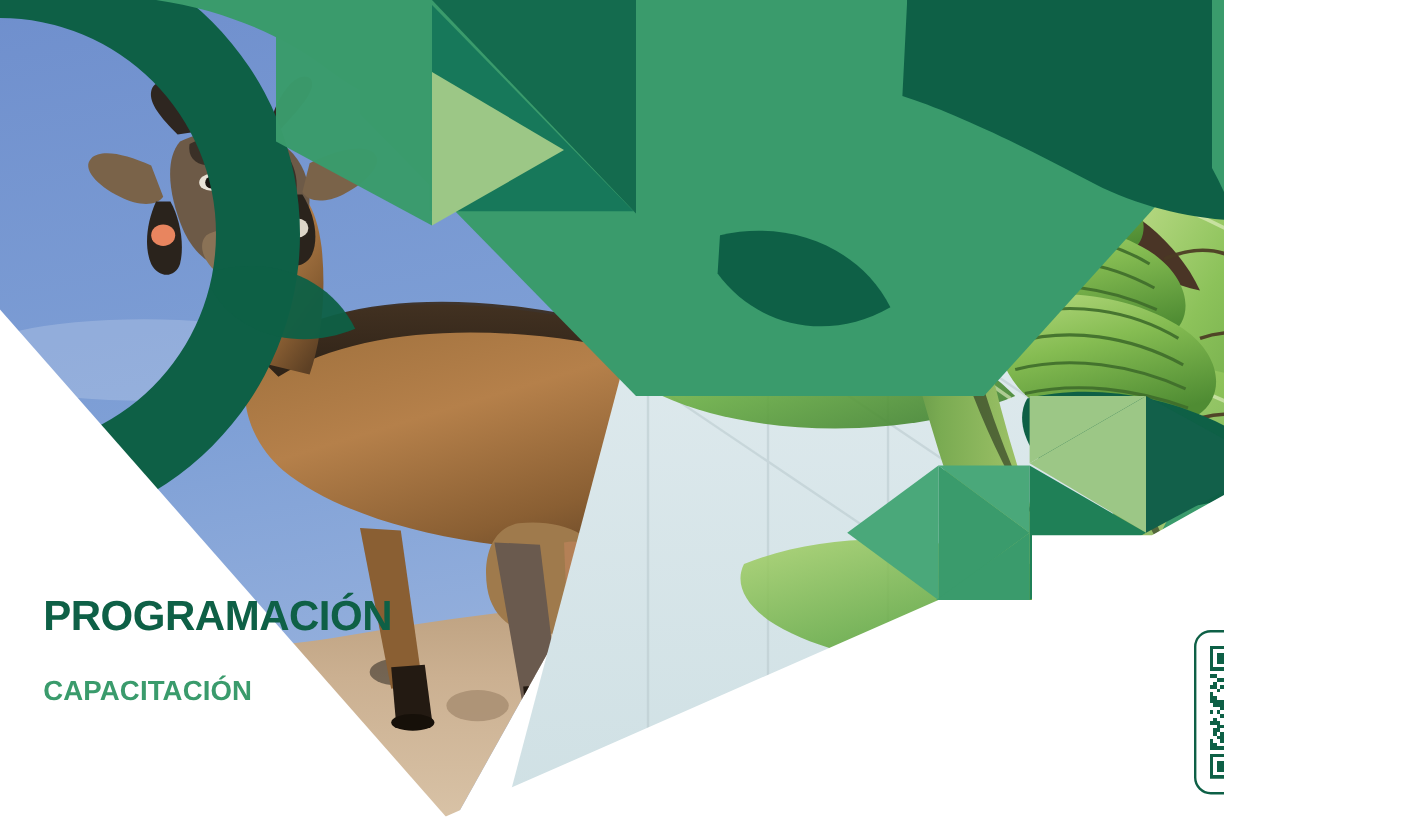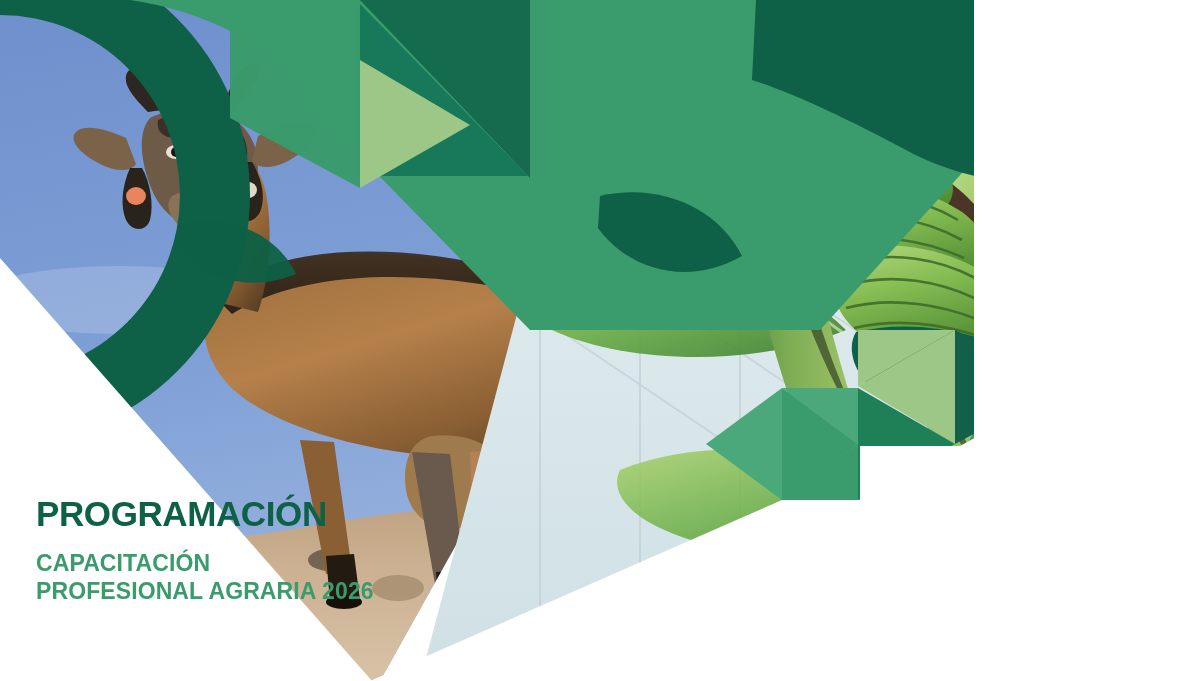--- a/index.html
+++ b/index.html
@@ -9,20 +9,21 @@
   }
   body {
     font-family: "Liberation Sans", sans-serif;
   }
   #cover {
     position: relative;
     width: 974px;
     height: 681px;
     overflow: hidden;
     background: #ffffff;
+    padding-left: 46px;
   }
 
   
   .art-layer {
     position: absolute;
     inset: 0;
     width: 1189px;
     height: 681px;
   }
 
@@ -36,21 +37,21 @@
   .title-line {
     font-size: 35px;
     font-weight: 700;
     letter-spacing: -0.4px;
     line-height: 1.12;
     color: #0e6046;
     white-space: nowrap;
     text-transform: uppercase;
   }
   .subtitle-wrap {
-    margin-top: 16px;
+    margin-top: 28px;
   }
   .subtitle-line {
     font-size: 23px;
     font-weight: 700;
     letter-spacing: 0.1px;
     line-height: 1.22;
     color: #3a9b6c;
     white-space: nowrap;
     text-transform: uppercase;
   }
@@ -442,21 +443,20 @@
       <path d="M 1060,388 C 1100,366 1150,372 1189,404 L 1189,330
                C 1140,330 1092,350 1060,388 Z" fill="#0e6046"></path>
 
     </g>
   </svg>
 
   <div class="headline-block">
     <div class="title-line">PROGRAMACIÓN</div>
     <div class="subtitle-wrap">
       <div class="subtitle-line">CAPACITACIÓN</div>
-      <div class="subtitle-line">PROFESIONAL AGRARIA 2026</div>
     </div>
   </div>
 
   <div class="qr-frame">
     <svg class="qr-code" viewBox="0 0 37 37" shape-rendering="crispEdges">
       <rect width="37" height="37" fill="#ffffff"></rect>
       <g fill="#0e6046" id="qr-modules">
           <path d="M0 0h1v1h-1zM1 0h1v1h-1zM2 0h1v1h-1zM3 0h1v1h-1zM4 0h1v1h-1zM5 0h1v1h-1zM6 0h1v1h-1zM8 0h1v1h-1zM11 0h1v1h-1zM12 0h1v1h-1zM16 0h1v1h-1zM18 0h1v1h-1zM19 0h1v1h-1zM25 0h1v1h-1zM27 0h1v1h-1zM28 0h1v1h-1zM30 0h1v1h-1zM31 0h1v1h-1zM32 0h1v1h-1zM33 0h1v1h-1zM34 0h1v1h-1zM35 0h1v1h-1zM36 0h1v1h-1zM0 1h1v1h-1zM6 1h1v1h-1zM9 1h1v1h-1zM11 1h1v1h-1zM16 1h1v1h-1zM17 1h1v1h-1zM18 1h1v1h-1zM24 1h1v1h-1zM28 1h1v1h-1zM30 1h1v1h-1zM36 1h1v1h-1zM0 2h1v1h-1zM2 2h1v1h-1zM3 2h1v1h-1zM4 2h1v1h-1zM6 2h1v1h-1zM8 2h1v1h-1zM10 2h1v1h-1zM12 2h1v1h-1zM13 2h1v1h-1zM15 2h1v1h-1zM19 2h1v1h-1zM22 2h1v1h-1zM24 2h1v1h-1zM25 2h1v1h-1zM27 2h1v1h-1zM30 2h1v1h-1zM32 2h1v1h-1zM33 2h1v1h-1zM34 2h1v1h-1zM36 2h1v1h-1zM0 3h1v1h-1zM2 3h1v1h-1zM3 3h1v1h-1zM4 3h1v1h-1zM6 3h1v1h-1zM9 3h1v1h-1zM10 3h1v1h-1zM11 3h1v1h-1zM12 3h1v1h-1zM13 3h1v1h-1zM14 3h1v1h-1zM18 3h1v1h-1zM19 3h1v1h-1zM20 3h1v1h-1zM23 3h1v1h-1zM24 3h1v1h-1zM26 3h1v1h-1zM27 3h1v1h-1zM28 3h1v1h-1zM30 3h1v1h-1zM32 3h1v1h-1zM33 3h1v1h-1zM34 3h1v1h-1zM36 3h1v1h-1zM0 4h1v1h-1zM2 4h1v1h-1zM3 4h1v1h-1zM4 4h1v1h-1zM6 4h1v1h-1zM8 4h1v1h-1zM10 4h1v1h-1zM11 4h1v1h-1zM12 4h1v1h-1zM13 4h1v1h-1zM14 4h1v1h-1zM18 4h1v1h-1zM19 4h1v1h-1zM23 4h1v1h-1zM27 4h1v1h-1zM30 4h1v1h-1zM32 4h1v1h-1zM33 4h1v1h-1zM34 4h1v1h-1zM36 4h1v1h-1zM0 5h1v1h-1zM6 5h1v1h-1zM10 5h1v1h-1zM11 5h1v1h-1zM13 5h1v1h-1zM14 5h1v1h-1zM16 5h1v1h-1zM17 5h1v1h-1zM20 5h1v1h-1zM21 5h1v1h-1zM22 5h1v1h-1zM27 5h1v1h-1zM30 5h1v1h-1zM36 5h1v1h-1zM0 6h1v1h-1zM1 6h1v1h-1zM2 6h1v1h-1zM3 6h1v1h-1zM4 6h1v1h-1zM5 6h1v1h-1zM6 6h1v1h-1zM8 6h1v1h-1zM10 6h1v1h-1zM12 6h1v1h-1zM14 6h1v1h-1zM16 6h1v1h-1zM18 6h1v1h-1zM20 6h1v1h-1zM22 6h1v1h-1zM24 6h1v1h-1zM26 6h1v1h-1zM28 6h1v1h-1zM30 6h1v1h-1zM31 6h1v1h-1zM32 6h1v1h-1zM33 6h1v1h-1zM34 6h1v1h-1zM35 6h1v1h-1zM36 6h1v1h-1zM8 7h1v1h-1zM9 7h1v1h-1zM10 7h1v1h-1zM12 7h1v1h-1zM13 7h1v1h-1zM14 7h1v1h-1zM15 7h1v1h-1zM16 7h1v1h-1zM17 7h1v1h-1zM20 7h1v1h-1zM23 7h1v1h-1zM24 7h1v1h-1zM25 7h1v1h-1zM26 7h1v1h-1zM27 7h1v1h-1zM28 7h1v1h-1zM0 8h1v1h-1zM1 8h1v1h-1zM4 8h1v1h-1zM6 8h1v1h-1zM7 8h1v1h-1zM9 8h1v1h-1zM12 8h1v1h-1zM14 8h1v1h-1zM15 8h1v1h-1zM16 8h1v1h-1zM17 8h1v1h-1zM20 8h1v1h-1zM25 8h1v1h-1zM27 8h1v1h-1zM32 8h1v1h-1zM33 8h1v1h-1zM34 8h1v1h-1zM35 8h1v1h-1zM2 9h1v1h-1zM3 9h1v1h-1zM8 9h1v1h-1zM10 9h1v1h-1zM11 9h1v1h-1zM12 9h1v1h-1zM15 9h1v1h-1zM17 9h1v1h-1zM19 9h1v1h-1zM20 9h1v1h-1zM21 9h1v1h-1zM22 9h1v1h-1zM23 9h1v1h-1zM24 9h1v1h-1zM26 9h1v1h-1zM29 9h1v1h-1zM30 9h1v1h-1zM35 9h1v1h-1zM1 10h1v1h-1zM4 10h1v1h-1zM5 10h1v1h-1zM6 10h1v1h-1zM8 10h1v1h-1zM9 10h1v1h-1zM11 10h1v1h-1zM13 10h1v1h-1zM17 10h1v1h-1zM19 10h1v1h-1zM22 10h1v1h-1zM25 10h1v1h-1zM26 10h1v1h-1zM28 10h1v1h-1zM31 10h1v1h-1zM35 10h1v1h-1zM0 11h1v1h-1zM1 11h1v1h-1zM3 11h1v1h-1zM7 11h1v1h-1zM13 11h1v1h-1zM14 11h1v1h-1zM16 11h1v1h-1zM17 11h1v1h-1zM18 11h1v1h-1zM19 11h1v1h-1zM20 11h1v1h-1zM21 11h1v1h-1zM23 11h1v1h-1zM25 11h1v1h-1zM27 11h1v1h-1zM28 11h1v1h-1zM31 11h1v1h-1zM33 11h1v1h-1zM34 11h1v1h-1zM36 11h1v1h-1zM2 12h1v1h-1zM4 12h1v1h-1zM6 12h1v1h-1zM7 12h1v1h-1zM8 12h1v1h-1zM12 12h1v1h-1zM19 12h1v1h-1zM26 12h1v1h-1zM27 12h1v1h-1zM28 12h1v1h-1zM36 12h1v1h-1zM0 13h1v1h-1zM7 13h1v1h-1zM10 13h1v1h-1zM11 13h1v1h-1zM13 13h1v1h-1zM20 13h1v1h-1zM24 13h1v1h-1zM29 13h1v1h-1zM30 13h1v1h-1zM32 13h1v1h-1zM33 13h1v1h-1zM34 13h1v1h-1zM0 14h1v1h-1zM1 14h1v1h-1zM5 14h1v1h-1zM6 14h1v1h-1zM7 14h1v1h-1zM8 14h1v1h-1zM9 14h1v1h-1zM14 14h1v1h-1zM17 14h1v1h-1zM18 14h1v1h-1zM19 14h1v1h-1zM21 14h1v1h-1zM24 14h1v1h-1zM26 14h1v1h-1zM28 14h1v1h-1zM29 14h1v1h-1zM31 14h1v1h-1zM32 14h1v1h-1zM33 14h1v1h-1zM0 15h1v1h-1zM1 15h1v1h-1zM2 15h1v1h-1zM3 15h1v1h-1zM8 15h1v1h-1zM10 15h1v1h-1zM11 15h1v1h-1zM21 15h1v1h-1zM22 15h1v1h-1zM24 15h1v1h-1zM26 15h1v1h-1zM27 15h1v1h-1zM29 15h1v1h-1zM30 15h1v1h-1zM31 15h1v1h-1zM33 15h1v1h-1zM35 15h1v1h-1zM36 15h1v1h-1zM1 16h1v1h-1zM2 16h1v1h-1zM3 16h1v1h-1zM6 16h1v1h-1zM7 16h1v1h-1zM8 16h1v1h-1zM9 16h1v1h-1zM10 16h1v1h-1zM11 16h1v1h-1zM14 16h1v1h-1zM16 16h1v1h-1zM17 16h1v1h-1zM23 16h1v1h-1zM25 16h1v1h-1zM26 16h1v1h-1zM27 16h1v1h-1zM28 16h1v1h-1zM32 16h1v1h-1zM35 16h1v1h-1zM36 16h1v1h-1zM3 17h1v1h-1zM7 17h1v1h-1zM9 17h1v1h-1zM11 17h1v1h-1zM12 17h1v1h-1zM14 17h1v1h-1zM20 17h1v1h-1zM23 17h1v1h-1zM27 17h1v1h-1zM30 17h1v1h-1zM33 17h1v1h-1zM34 17h1v1h-1zM35 17h1v1h-1zM0 18h1v1h-1zM2 18h1v1h-1zM5 18h1v1h-1zM6 18h1v1h-1zM7 18h1v1h-1zM9 18h1v1h-1zM11 18h1v1h-1zM12 18h1v1h-1zM13 18h1v1h-1zM14 18h1v1h-1zM15 18h1v1h-1zM16 18h1v1h-1zM17 18h1v1h-1zM18 18h1v1h-1zM19 18h1v1h-1zM20 18h1v1h-1zM22 18h1v1h-1zM25 18h1v1h-1zM29 18h1v1h-1zM32 18h1v1h-1zM35 18h1v1h-1zM3 19h1v1h-1zM4 19h1v1h-1zM7 19h1v1h-1zM8 19h1v1h-1zM10 19h1v1h-1zM11 19h1v1h-1zM14 19h1v1h-1zM17 19h1v1h-1zM18 19h1v1h-1zM19 19h1v1h-1zM20 19h1v1h-1zM22 19h1v1h-1zM24 19h1v1h-1zM29 19h1v1h-1zM30 19h1v1h-1zM32 19h1v1h-1zM33 19h1v1h-1zM35 19h1v1h-1zM36 19h1v1h-1zM1 20h1v1h-1zM4 20h1v1h-1zM6 20h1v1h-1zM14 20h1v1h-1zM17 20h1v1h-1zM18 20h1v1h-1zM19 20h1v1h-1zM20 20h1v1h-1zM21 20h1v1h-1zM22 20h1v1h-1zM23 20h1v1h-1zM26 20h1v1h-1zM28 20h1v1h-1zM30 20h1v1h-1zM31 20h1v1h-1zM32 20h1v1h-1zM35 20h1v1h-1zM36 20h1v1h-1zM0 21h1v1h-1zM1 21h1v1h-1zM2 21h1v1h-1zM7 21h1v1h-1zM8 21h1v1h-1zM10 21h1v1h-1zM13 21h1v1h-1zM15 21h1v1h-1zM19 21h1v1h-1zM27 21h1v1h-1zM28 21h1v1h-1zM30 21h1v1h-1zM31 21h1v1h-1zM32 21h1v1h-1zM34 21h1v1h-1zM35 21h1v1h-1zM36 21h1v1h-1zM2 22h1v1h-1zM3 22h1v1h-1zM4 22h1v1h-1zM6 22h1v1h-1zM7 22h1v1h-1zM10 22h1v1h-1zM11 22h1v1h-1zM14 22h1v1h-1zM16 22h1v1h-1zM20 22h1v1h-1zM21 22h1v1h-1zM22 22h1v1h-1zM23 22h1v1h-1zM24 22h1v1h-1zM28 22h1v1h-1zM29 22h1v1h-1zM31 22h1v1h-1zM35 22h1v1h-1zM36 22h1v1h-1zM1 23h1v1h-1zM2 23h1v1h-1zM4 23h1v1h-1zM7 23h1v1h-1zM10 23h1v1h-1zM11 23h1v1h-1zM15 23h1v1h-1zM16 23h1v1h-1zM17 23h1v1h-1zM18 23h1v1h-1zM19 23h1v1h-1zM20 23h1v1h-1zM21 23h1v1h-1zM23 23h1v1h-1zM24 23h1v1h-1zM25 23h1v1h-1zM26 23h1v1h-1zM32 23h1v1h-1zM33 23h1v1h-1zM34 23h1v1h-1zM36 23h1v1h-1zM1 24h1v1h-1zM3 24h1v1h-1zM4 24h1v1h-1zM5 24h1v1h-1zM6 24h1v1h-1zM7 24h1v1h-1zM9 24h1v1h-1zM10 24h1v1h-1zM12 24h1v1h-1zM14 24h1v1h-1zM19 24h1v1h-1zM22 24h1v1h-1zM23 24h1v1h-1zM24 24h1v1h-1zM29 24h1v1h-1zM30 24h1v1h-1zM31 24h1v1h-1zM33 24h1v1h-1zM35 24h1v1h-1zM36 24h1v1h-1zM2 25h1v1h-1zM3 25h1v1h-1zM8 25h1v1h-1zM9 25h1v1h-1zM10 25h1v1h-1zM11 25h1v1h-1zM14 25h1v1h-1zM15 25h1v1h-1zM17 25h1v1h-1zM18 25h1v1h-1zM19 25h1v1h-1zM20 25h1v1h-1zM22 25h1v1h-1zM29 25h1v1h-1zM32 25h1v1h-1zM33 25h1v1h-1zM0 26h1v1h-1zM3 26h1v1h-1zM4 26h1v1h-1zM6 26h1v1h-1zM8 26h1v1h-1zM9 26h1v1h-1zM10 26h1v1h-1zM12 26h1v1h-1zM13 26h1v1h-1zM15 26h1v1h-1zM16 26h1v1h-1zM20 26h1v1h-1zM21 26h1v1h-1zM25 26h1v1h-1zM28 26h1v1h-1zM30 26h1v1h-1zM31 26h1v1h-1zM32 26h1v1h-1zM34 26h1v1h-1zM36 26h1v1h-1zM0 27h1v1h-1zM1 27h1v1h-1zM4 27h1v1h-1zM5 27h1v1h-1zM8 27h1v1h-1zM10 27h1v1h-1zM11 27h1v1h-1zM12 27h1v1h-1zM14 27h1v1h-1zM15 27h1v1h-1zM21 27h1v1h-1zM24 27h1v1h-1zM26 27h1v1h-1zM28 27h1v1h-1zM32 27h1v1h-1zM34 27h1v1h-1zM35 27h1v1h-1zM36 27h1v1h-1zM0 28h1v1h-1zM1 28h1v1h-1zM2 28h1v1h-1zM3 28h1v1h-1zM4 28h1v1h-1zM6 28h1v1h-1zM7 28h1v1h-1zM10 28h1v1h-1zM13 28h1v1h-1zM16 28h1v1h-1zM19 28h1v1h-1zM20 28h1v1h-1zM23 28h1v1h-1zM24 28h1v1h-1zM25 28h1v1h-1zM26 28h1v1h-1zM27 28h1v1h-1zM28 28h1v1h-1zM29 28h1v1h-1zM30 28h1v1h-1zM31 28h1v1h-1zM32 28h1v1h-1zM33 28h1v1h-1zM8 29h1v1h-1zM10 29h1v1h-1zM11 29h1v1h-1zM13 29h1v1h-1zM14 29h1v1h-1zM15 29h1v1h-1zM16 29h1v1h-1zM22 29h1v1h-1zM23 29h1v1h-1zM28 29h1v1h-1zM32 29h1v1h-1zM33 29h1v1h-1zM34 29h1v1h-1zM35 29h1v1h-1zM36 29h1v1h-1zM0 30h1v1h-1zM1 30h1v1h-1zM2 30h1v1h-1zM3 30h1v1h-1zM4 30h1v1h-1zM5 30h1v1h-1zM6 30h1v1h-1zM8 30h1v1h-1zM9 30h1v1h-1zM10 30h1v1h-1zM11 30h1v1h-1zM13 30h1v1h-1zM18 30h1v1h-1zM19 30h1v1h-1zM20 30h1v1h-1zM22 30h1v1h-1zM26 30h1v1h-1zM28 30h1v1h-1zM30 30h1v1h-1zM32 30h1v1h-1zM33 30h1v1h-1zM35 30h1v1h-1zM0 31h1v1h-1zM6 31h1v1h-1zM13 31h1v1h-1zM14 31h1v1h-1zM20 31h1v1h-1zM21 31h1v1h-1zM23 31h1v1h-1zM27 31h1v1h-1zM28 31h1v1h-1zM32 31h1v1h-1zM0 32h1v1h-1zM2 32h1v1h-1zM3 32h1v1h-1zM4 32h1v1h-1zM6 32h1v1h-1zM8 32h1v1h-1zM10 32h1v1h-1zM11 32h1v1h-1zM17 32h1v1h-1zM19 32h1v1h-1zM20 32h1v1h-1zM21 32h1v1h-1zM22 32h1v1h-1zM23 32h1v1h-1zM24 32h1v1h-1zM25 32h1v1h-1zM28 32h1v1h-1zM29 32h1v1h-1zM30 32h1v1h-1zM31 32h1v1h-1zM32 32h1v1h-1zM34 32h1v1h-1zM35 32h1v1h-1zM36 32h1v1h-1zM0 33h1v1h-1zM2 33h1v1h-1zM3 33h1v1h-1zM4 33h1v1h-1zM6 33h1v1h-1zM9 33h1v1h-1zM14 33h1v1h-1zM18 33h1v1h-1zM19 33h1v1h-1zM20 33h1v1h-1zM22 33h1v1h-1zM23 33h1v1h-1zM26 33h1v1h-1zM27 33h1v1h-1zM28 33h1v1h-1zM30 33h1v1h-1zM32 33h1v1h-1zM34 33h1v1h-1zM0 34h1v1h-1zM2 34h1v1h-1zM3 34h1v1h-1zM4 34h1v1h-1zM6 34h1v1h-1zM9 34h1v1h-1zM13 34h1v1h-1zM16 34h1v1h-1zM17 34h1v1h-1zM18 34h1v1h-1zM20 34h1v1h-1zM22 34h1v1h-1zM24 34h1v1h-1zM26 34h1v1h-1zM28 34h1v1h-1zM29 34h1v1h-1zM30 34h1v1h-1zM36 34h1v1h-1zM0 35h1v1h-1zM6 35h1v1h-1zM9 35h1v1h-1zM10 35h1v1h-1zM12 35h1v1h-1zM15 35h1v1h-1zM18 35h1v1h-1zM19 35h1v1h-1zM20 35h1v1h-1zM22 35h1v1h-1zM23 35h1v1h-1zM24 35h1v1h-1zM25 35h1v1h-1zM27 35h1v1h-1zM29 35h1v1h-1zM31 35h1v1h-1zM0 36h1v1h-1zM1 36h1v1h-1zM2 36h1v1h-1zM3 36h1v1h-1zM4 36h1v1h-1zM5 36h1v1h-1zM6 36h1v1h-1zM8 36h1v1h-1zM12 36h1v1h-1zM15 36h1v1h-1zM16 36h1v1h-1zM17 36h1v1h-1zM25 36h1v1h-1zM27 36h1v1h-1zM29 36h1v1h-1zM30 36h1v1h-1zM35 36h1v1h-1z" fill="#0e6046"></path>
         </g>
     </svg>

